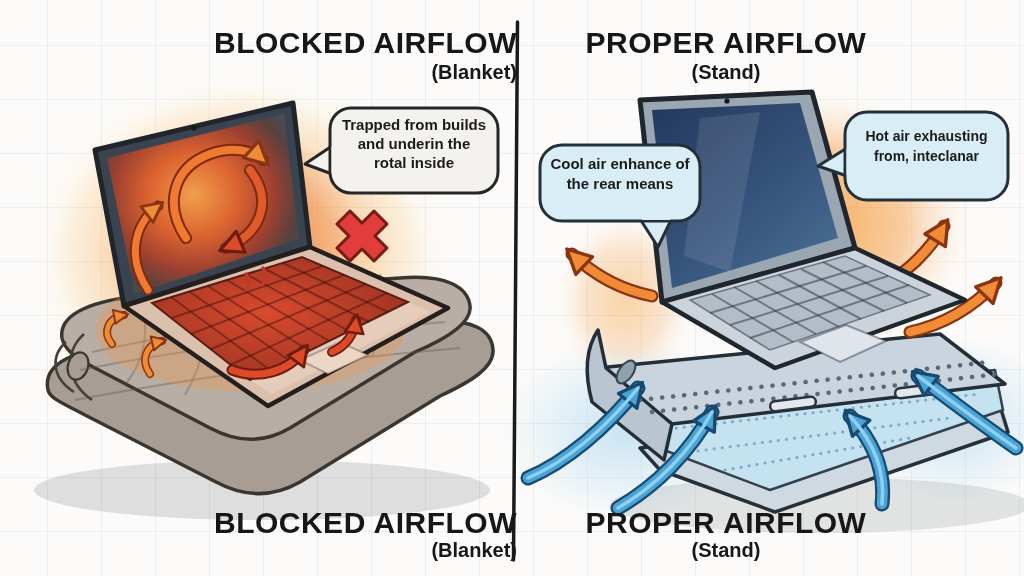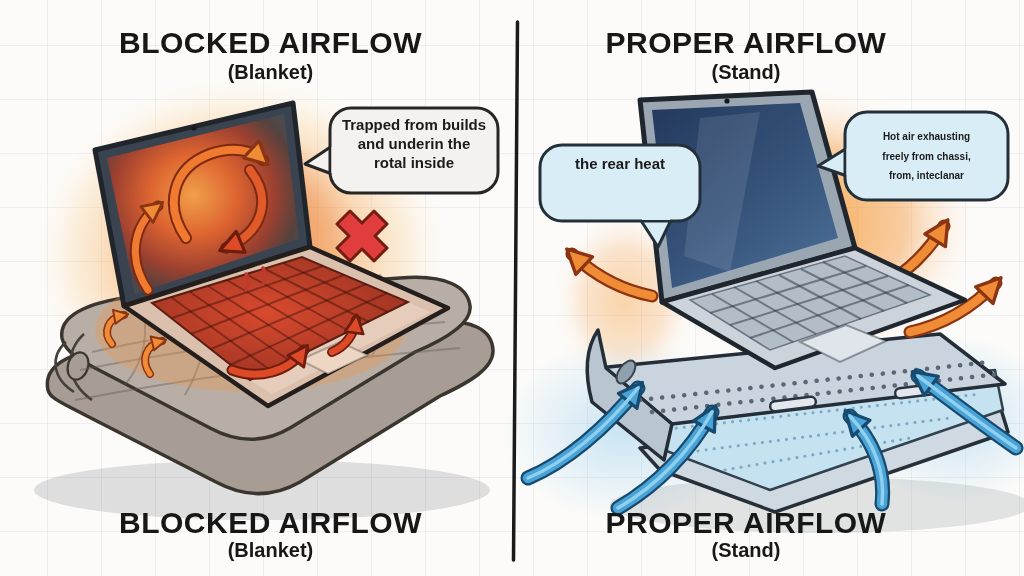--- a/index.html
+++ b/index.html
@@ -10,31 +10,31 @@
     background-image:
       linear-gradient(rgba(203,209,216,.30) 1.5px, transparent 1.5px),
       linear-gradient(90deg, rgba(203,209,216,.30) 1.5px, transparent 1.5px);
     background-size:54px 54px;
     background-position:-7px -9px;
   }
   .stage svg{position:absolute;left:0;top:0;}
   .txt{position:absolute;text-align:center;color:#171717;}
   .panel-title{font-size:30px;font-weight:bold;letter-spacing:.5px;line-height:1;}
   .panel-sub{font-size:20px;font-weight:bold;line-height:1;}
-  .tl{left:12px;width:517px;}
-  .tr{left:517px;width:418px;padding-left:20px;}
+  .tl{left:0;width:517px;text-align:right;}
+  .tr{left:517px;width:418px;}
   .row-top-title{top:28px;}
   .row-top-sub{top:62px;}
   .row-bot-title{top:508px;}
   .row-bot-sub{top:540px;}
   .bubble-text{position:absolute;font-weight:bold;color:#1b1b1b;text-align:center;}
   .bubble-text span{display:block;}
   .bt-trapped{left:330px;top:115px;width:168px;font-size:15px;line-height:19px;}
   .bt-cool{left:540px;top:154px;width:160px;font-size:15px;line-height:19.5px;}
-  .bt-hot{left:845px;top:127px;width:163px;font-size:10px;line-height:19.5px;}
+  .bt-hot{left:845px;top:127px;width:163px;font-size:14px;line-height:19.5px;}
 </style>
 </head>
 <body>
 
 <div class="stage">
 
 <svg width="1024" height="576" viewBox="0 0 1024 576">
   <defs>
     <radialGradient id="warmL" cx="50%" cy="50%" r="50%">
       <stop offset="0%" stop-color="rgba(246,160,60,0.90)"></stop>
@@ -254,26 +254,26 @@
 <div class="txt panel-title tr row-top-title">PROPER AIRFLOW</div>
 <div class="txt panel-sub tr row-top-sub">(Stand)</div>
 
 <div class="bubble-text bt-trapped">
   <span>Trapped from builds</span>
   <span>and underin the</span>
   <span>rotal inside</span>
 </div>
 
 <div class="bubble-text bt-cool">
-  <span>the rear heat</span>
+  <span>Cool air enhance of</span>
+  <span>the rear means</span>
 </div>
 
 <div class="bubble-text bt-hot">
   <span>Hot air exhausting</span>
-  <span>freely from chassi,</span>
   <span>from, inteclanar</span>
 </div>
 
 <div class="txt panel-title tl row-bot-title">BLOCKED AIRFLOW</div>
 <div class="txt panel-sub tl row-bot-sub">(Blanket)</div>
 <div class="txt panel-title tr row-bot-title">PROPER AIRFLOW</div>
 <div class="txt panel-sub tr row-bot-sub">(Stand)</div>
 
 </div>
 

